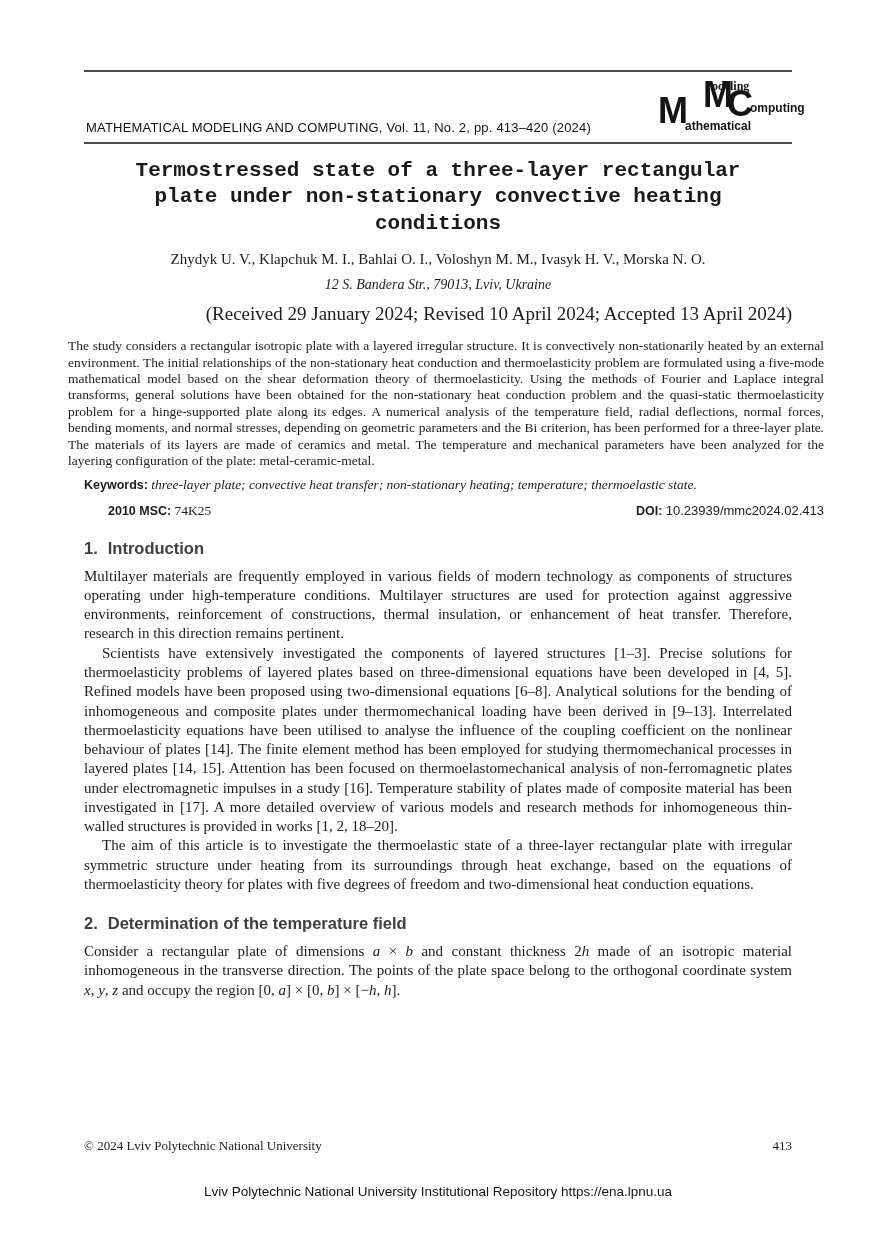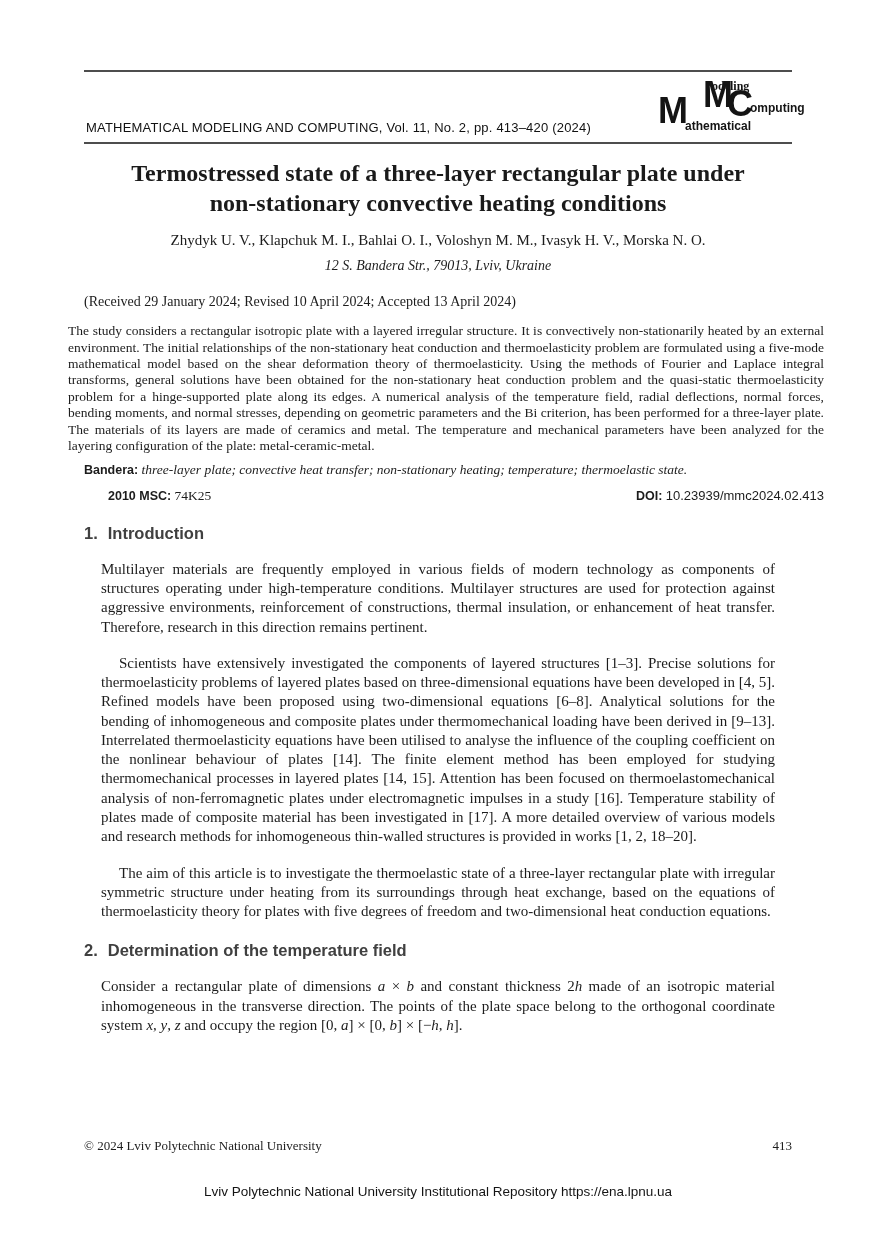--- a/index.html
+++ b/index.html
@@ -39,28 +39,28 @@
   .logo .w-modeling     { left:56px; top:1px;font-family:Liberation Serif, serif; }
   .logo .w-computing    { left:94px; top:23px; }
   .logo .w-mathematical { left:29px; top:41px; }
 
   
   .front { margin:0 84px; }
   .title {
     margin:158px auto 0;
     max-width:620px;
     text-align:center;
-    font-family:Liberation Serif, serif;
+    font-family:Liberation Mono, monospace;
     font-weight:bold;
-    font-size:24px; line-height:1.26;
+    font-size:21px; line-height:1.26;
     color:#1a1a1a;
   }
   .authors { margin-top:14px; text-align:center; font-size:15px; }
   .affil   { margin-top:9px;  text-align:center; font-style:italic; font-size:14px; line-height:1.2; }
-  .received{ margin-top:19px;  text-align:left; font-size:14px; }
+  .received{ margin-top:9px;  text-align:right; font-size:19px; }
 
   .abstract {
     margin:13px 52px 0 68px;
     font-size:13.5px; line-height:1.215;
     text-align:justify;
   }
   .kw { margin:8px 52px 0 68px; font-size:13.5px; line-height:1.215; text-align:justify; text-indent:16px; }
   .kw .lab, .meta .lab {
     font-family:"Liberation Sans", sans-serif; font-weight:bold; font-size:12.5px; font-style:normal;
   }
@@ -73,21 +73,21 @@
   .meta .sansval { font-family:"Liberation Sans", sans-serif; font-size:13px; }
 
   
   .sec-h {
     font-family:"Liberation Sans", sans-serif;
     font-weight:bold; font-size:16.5px; color:#404040;
     margin:20px 0 9px;
   }
   .sec-h .num { margin-right:10px; }
   .bodytext p {
-    margin:17px; font-size:15px; line-height:1.285; text-align:justify;
+    margin:0; font-size:15px; line-height:1.285; text-align:justify;
   }
   .bodytext p.indent { text-indent:18px; }
   .bodytext i { font-family:"Liberation Serif", serif; }
 
   
   .footer {
     position:absolute; left:84px; right:84px; top:1138px;
     display:flex; justify-content:space-between;
     font-size:13px;
   }
@@ -121,21 +121,21 @@
     <div class="authors">Zhydyk U. V., Klapchuk M. I., Bahlai O. I., Voloshyn M. M., Ivasyk H. V., Morska N. O.</div>
     <div class="affil">
       <div>12 S. Bandera Str., 79013, Lviv, Ukraine</div>
     </div>
     <div class="received">(Received 29 January 2024; Revised 10 April 2024; Accepted 13 April 2024)</div>
   </div>
 
   <div class="abstract">The study considers a rectangular isotropic plate with a layered irregular structure. It is convectively non-stationarily heated by an external environment. The initial relationships of the non-stationary heat conduction and thermoelasticity problem are formulated using a five-mode mathematical model based on the shear deformation theory of thermoelasticity. Using the methods of Fourier and Laplace integral transforms, general solutions have been obtained for the non-stationary heat conduction problem and the quasi-static thermoelasticity problem for a hinge-supported plate along its edges. A numerical analysis of the temperature field, radial deflections, normal forces, bending moments, and normal stresses, depending on geometric parameters and the Bi criterion, has been performed for a three-layer plate. The materials of its layers are made of ceramics and metal. The temperature and mechanical parameters have been analyzed for the layering configuration of the plate: metal-ceramic-metal.</div>
 
   <div class="kw">
-    <span class="lab">Bandera:</span>
+    <span class="lab">Keywords:</span>
     <span> </span>
     <span class="kwtext">three-layer plate; convective heat transfer; non-stationary heating; temperature; thermoelastic state.</span>
   </div>
 
   <div class="meta">
     <span>
       <span class="lab">2010 MSC:</span>
       <span>74K25</span>
     </span>
     <span>

